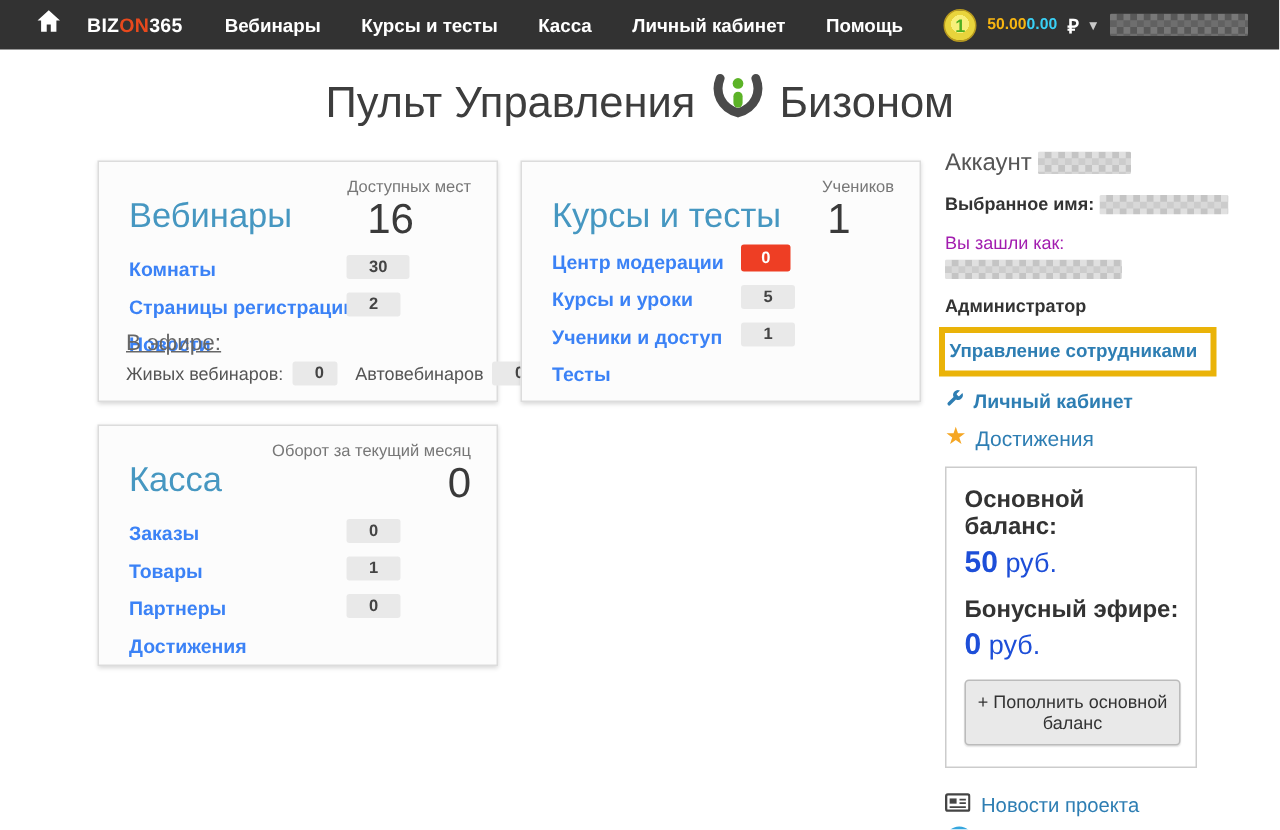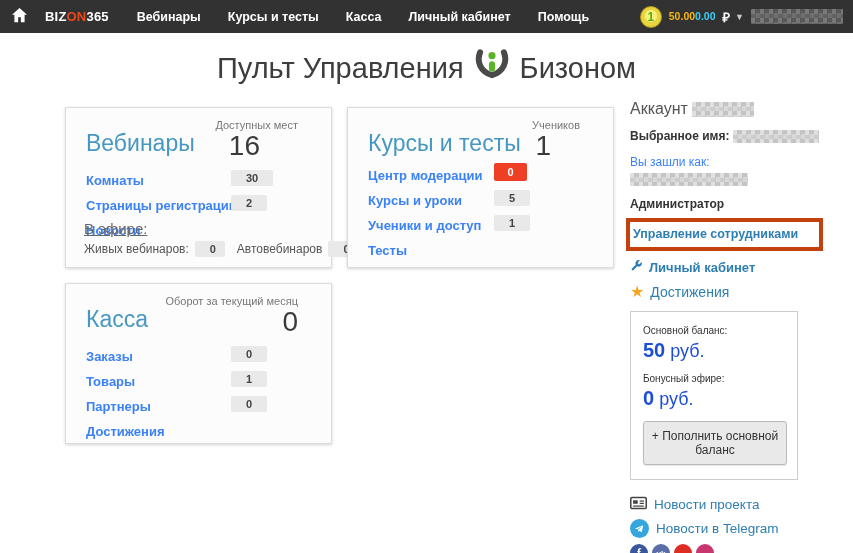--- a/index.html
+++ b/index.html
@@ -2,21 +2,21 @@
 <html><head>
 <meta charset="utf-8">
 <style>
   * { box-sizing: border-box; }
   html,body { margin:0; padding:0; background:#fff; }
   body { font-family:"Liberation Sans", sans-serif; }
   .page { position:relative; width:853px; height:553px; background:#ffffff; overflow:hidden; }
 
   
   .navbar { position:absolute; top:0; left:0; width:853px; height:33px; background:#323232;
-            display:flex; align-items:center; padding:0 10px; color:#fff; }
+            display:flex; align-items:center; padding:0 23px; color:#fff; }
   .home-btn { display:flex; align-items:center; margin-right:16px; cursor:pointer; }
   .brand { font-size:13px; font-weight:bold; letter-spacing:.2px; margin-right:28px; cursor:pointer; }
   .brand .hl { color:#e8491d; }
   .nav-item { font-size:12.5px; font-weight:bold; color:#fff; margin-right:27px; cursor:pointer; white-space:nowrap; }
   .nav-right { margin-left:auto; display:flex; align-items:center; gap:7px; }
   .coin { width:22px; height:22px; border-radius:50%;
           background:radial-gradient(circle at 50% 45%, #f8ef7a 0 40%, #e8d43c 41% 72%, #cdb32c 73% 100%);
           border:1px solid #b89a1f; display:flex; align-items:center; justify-content:center;
           color:#4fae1f; font-size:12px; font-weight:bold; }
   .amounts { display:flex; flex-direction:row; align-items:flex-end; line-height:1.25; font-weight:bold; font-size:10.5px; }
@@ -33,21 +33,21 @@
   .title-row { position:absolute; top:48px; left:0; width:100%; display:flex; justify-content:center;
                align-items:center; gap:9px; font-size:29px; font-weight:300; color:#3d3d3d; }
 
   
   .card { position:absolute; width:267px; height:161px; background:#fcfcfc; border:1px solid #dcdcdc;
           box-shadow:0 1px 3px rgba(0,0,0,.16); }
   .card-1 { left:65px; top:107px; }
   .card-2 { left:347px; top:107px; }
   .card-3 { left:65px; top:283px; }
   .card-title { position:absolute; left:20px; top:22px; font-size:23px; font-weight:400; color:#4697c1; cursor:pointer; }
-  .card-metric { position:absolute; right:33px; top:11px; text-align:right; }
+  .card-metric { position:absolute; right:17px; top:11px; text-align:right; }
   .metric-label { font-size:11px; color:#777; }
   .metric-value { font-size:28px; font-weight:300; color:#3a3a3a; line-height:1.1; }
   .card-1 .metric-value { margin-right:38px; }
   .card-2 .metric-value { margin-right:29px; }
   .card-links { position:absolute; left:20px; top:63px; right:14px; }
   .card-2 .card-links { top:58px; }
   .link-row { position:relative; height:25px; }
   .card-2 .link-row { height:25px; }
   .card-link { font-size:13px; font-weight:bold; color:#3b82f6; text-decoration:none; cursor:pointer; }
   .badge { display:inline-block; min-width:25px; padding:2px 15px; text-align:center; font-size:11px;
@@ -61,32 +61,32 @@
   .footer-stats { display:flex; align-items:center; gap:6px; }
   .footer-stats .lbl { font-size:12px; color:#555; white-space:nowrap; }
   .footer-stats .lbl2 { margin-left:6px; }
 
   
   .sidebar { position:absolute; left:630px; top:100px; width:210px; font-size:12px; color:#333; }
   .acct-row { font-size:16px; color:#555; margin-bottom:11px; }
   .acct-row .redacted { width:62px; height:15px; }
   .sel-row { font-weight:bold; margin-bottom:12px; }
   .sel-row .redacted { width:86px; }
-  .logged-label { color:#3b82f6; margin-bottom:4px; }
+  .logged-label { color:#a21caf; margin-bottom:4px; }
   .logged-line { width:118px; height:13px; margin-bottom:11px; }
   .role { font-weight:bold; margin-bottom:7px; }
-  .annotation-box { display:inline-block; border:4px solid #c2410c; padding:5px 21px 6px 3px; margin-left:-4px; margin-bottom:8px; }
+  .annotation-box { display:inline-block; border:4px solid #eab308; padding:5px 9px 6px 3px; margin-left:-4px; margin-bottom:8px; }
   .blue-link { color:#2e7eb3; font-weight:bold; font-size:12.5px; text-decoration:none; cursor:pointer; }
   .cab-row { display:flex; align-items:center; gap:6px; margin-bottom:9px; }
   .cab-row .blue-link { font-size:13px; }
   .ach-row { display:flex; align-items:center; gap:6px; margin-bottom:11px; }
   .ach-row .blue-link { font-weight:normal; font-size:14px; }
   .star-ic { color:#f5a623; font-size:16px; line-height:1; }
   .balance-box { width:168px; border:1px solid #ccc; background:#fff; padding:13px 10px 14px 12px; margin-bottom:16px; }
-  .bal-label { font-weight:normal; font-size:10px; margin-bottom:3px; }
+  .bal-label { font-weight:bold; font-size:16px; margin-bottom:3px; }
   .bal-value { font-size:18px; color:#1d4ed8; margin-bottom:11px; }
   .bal-value b { font-size:20px; }
   .topup-btn { display:block; width:100%; background:#e9e9e9; border:1px solid #bbb; border-radius:3px;
                font-family:inherit; font-size:12px; color:#333; padding:7px 4px; cursor:pointer;
                box-shadow:0 1px 1px rgba(0,0,0,.1);text-align:center; }
   .foot-link-row { display:flex; align-items:center; gap:7px; margin-bottom:6px; }
   .foot-link-row .blue-link { font-weight:normal; font-size:13.5px; }
   .socials { display:flex; align-items:center; gap:4px; margin:4px 0 8px 0; }
   .soc { width:18px; height:18px; border-radius:50%; display:inline-flex; align-items:center;
          justify-content:center; color:#fff; cursor:pointer; }

